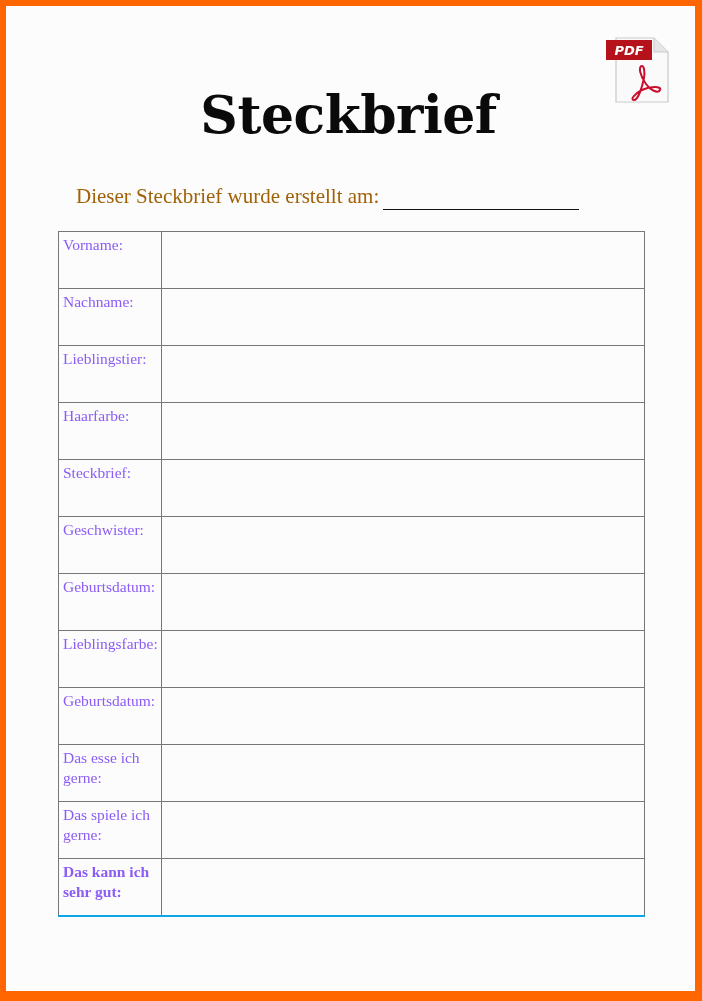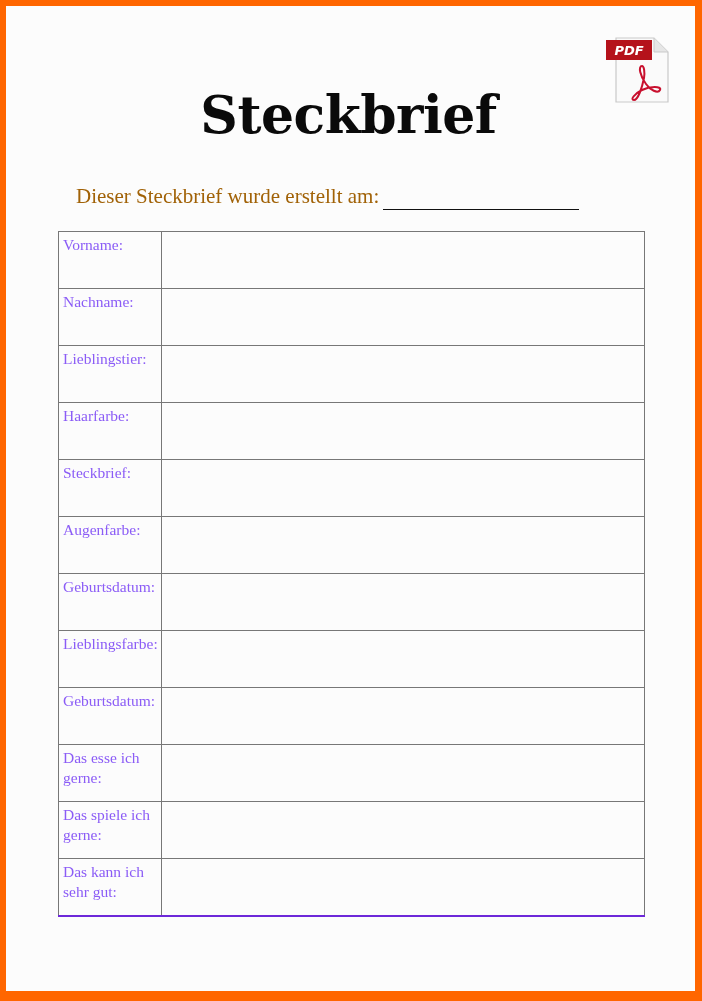--- a/index.html
+++ b/index.html
@@ -53,21 +53,21 @@
     table.form td.label {
       width: 103px;
       font-family: "Liberation Serif", serif;
       font-size: 15.5px;
       line-height: 20px;
       color: #8b5cf6;
       padding: 3px 2px 0 4px;
       box-sizing: border-box;
     }
     table.form td.value { background: #FCFCFC; }
-    table.form tr:last-child td { border-bottom: 2px solid #6d28d9; }
+    table.form tr:last-child td { border-bottom: 2px solid #0ea5e9; font-weight: bold; }
   </style>
 </head>
 <body>
 
 <div class="page">
 
   <div class="pdf-icon">
     <svg width="80" height="80" viewBox="0 0 80 80">
       <path d="M18 8 L56 8 L70 22 L70 72 L18 72 Z" fill="#fafafa" stroke="#c9c9c9" stroke-width="1.2"></path>
       <path d="M56 8 L56 22 L70 22" fill="#e6e6e6" stroke="#c9c9c9" stroke-width="1"></path>
@@ -99,21 +99,21 @@
       </tr>
       <tr>
         <td class="label">Haarfarbe:</td>
         <td class="value"></td>
       </tr>
       <tr>
         <td class="label">Steckbrief:</td>
         <td class="value"></td>
       </tr>
       <tr>
-        <td class="label">Augenfarbe:</td>
+        <td class="label">Geschwister:</td>
         <td class="value"></td>
       </tr>
       <tr>
         <td class="label">Geburtsdatum:</td>
         <td class="value"></td>
       </tr>
       <tr>
         <td class="label">Lieblingsfarbe:</td>
         <td class="value"></td>
       </tr>

